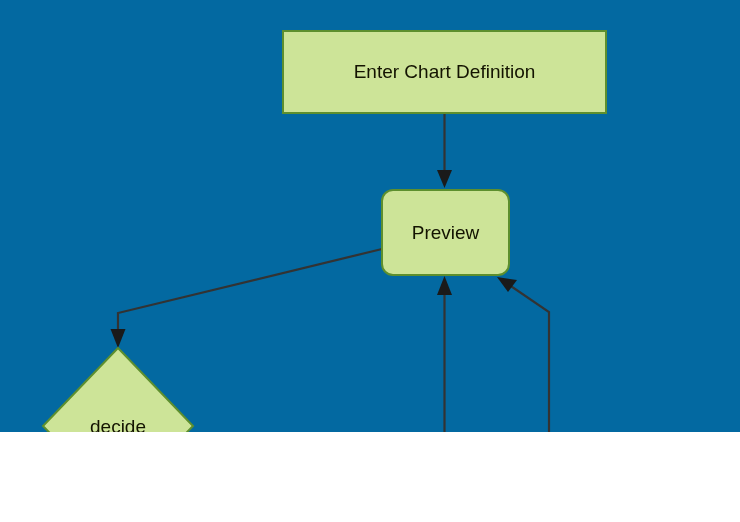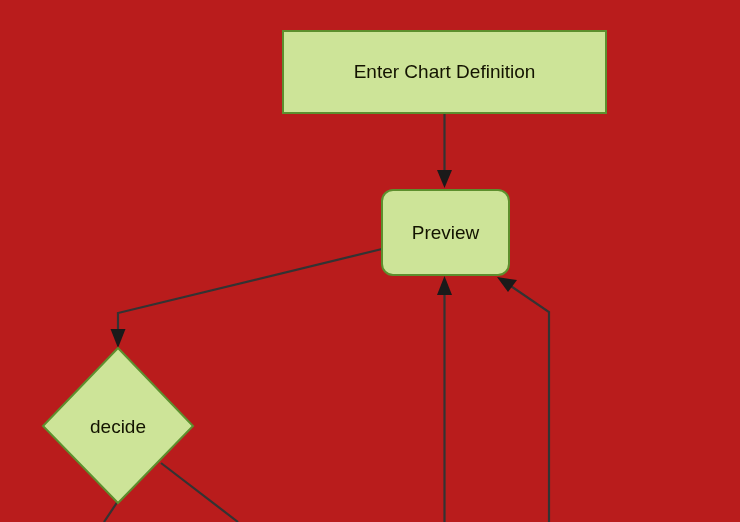--- a/index.html
+++ b/index.html
@@ -4,22 +4,22 @@
 <title>Flowchart</title>
 <style>
   html, body {
     margin: 0;
     padding: 0;
     background: #ffffff;
   }
   #canvas {
     position: relative;
     width: 740px;
-    height: 522px;
-    background: #b91c1c;
+    height: 432px;
+    background: #0369a1;
     overflow: hidden;
     font-family: "Liberation Sans", "DejaVu Sans", sans-serif;
   }
   #flow-svg {
     position: absolute;
     top: 0;
     left: 0;
     width: 740px;
     height: 522px;
     display: block;

